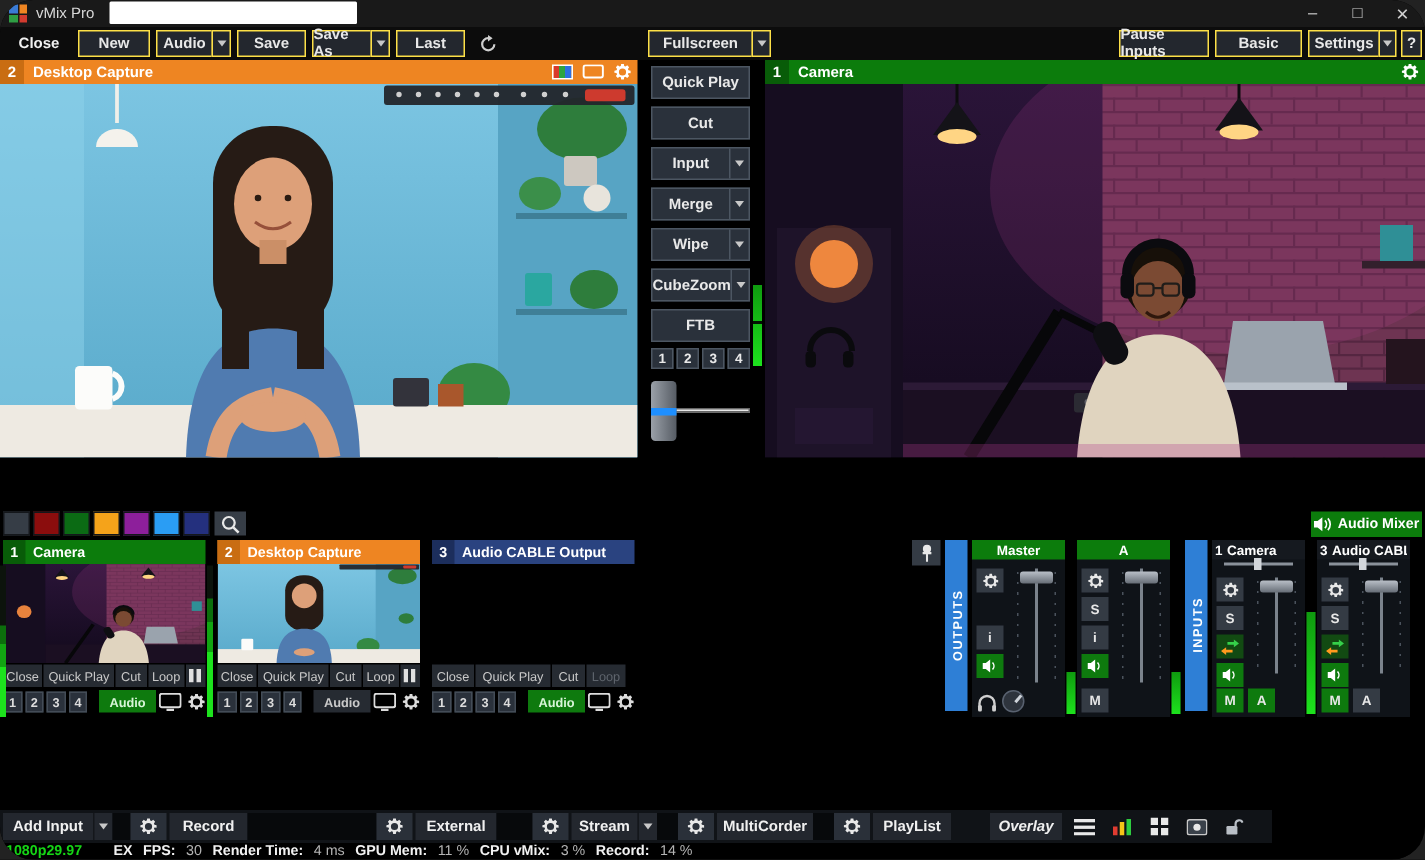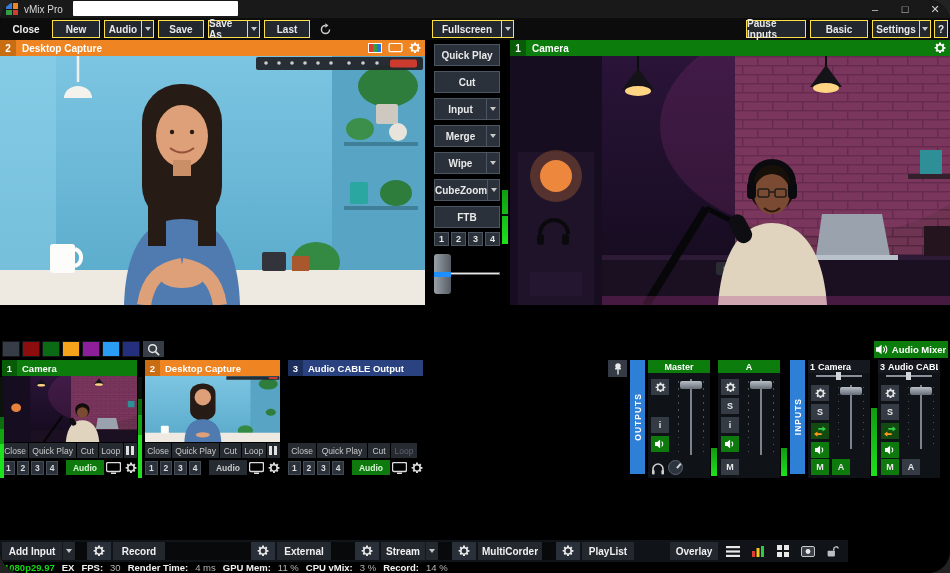--- a/index.html
+++ b/index.html
@@ -109,28 +109,28 @@
   .knob::after { content:""; position:absolute; left:7px; top:1px; width:1.5px; height:6px; background:#cfd4da; transform-origin:bottom; transform:rotate(40deg); }
   .mix-meter { position:absolute; width:6px; background:#0c130c; }
   .mix-fill { position:absolute; left:0; right:0; bottom:0; background:linear-gradient(to top,#1de21d,#0f9b0f); }
 
   
   #botbar { left:0; top:540px; width:848px; height:22px; background:#101317; display:flex; align-items:center; }
   .bb-btn { height:18px; display:flex; align-items:center; justify-content:center; background:#23272e; color:#f0f0f0; font-size:10px; font-weight:bold; }
   .bb-gear { width:24px; height:18px; background:#2a3039; display:flex; align-items:center; justify-content:center; color:#e8e8e8; }
   .bb-gap { height:18px; background:#07090b; }
   .bb-arrow { width:13px; height:18px; background:#23272e; border-left:1px solid #14171b; display:flex; align-items:center; justify-content:center; }
-  #bb-right { margin-left:auto; display:flex; align-items:flex-start; gap:4px; padding-right:5px; }
+  #bb-right { margin-left:auto; display:flex; align-items:flex-start; gap:4px; padding-right:15px;font-style:italic; }
   .bb-ico { width:21px; height:18px; display:flex; align-items:center; justify-content:center; color:#e8e8e8; }
 
   
   #statusbar { left:0; top:562px; width:950px; height:11px; background:#000; display:flex; align-items:center; gap:7px; padding-left:4px; font-size:9.5px; font-weight:bold; }
   #statusbar .lab { color:#f2f2f2; }
   #statusbar .val { color:#b4b4b4; font-weight:normal; }
-  #res { color:#15d615; }
+  #res { color:#15d615; margin-right:14px; }
 </style>
 </head>
 <body>
 
 <div id="app">
 
   <svg width="0" height="0" style="position:absolute">
     <defs>
       <linearGradient id="g-room" x1="0" y1="0" x2="0" y2="1">
         <stop offset="0" stop-color="#7cc5e2"></stop>

